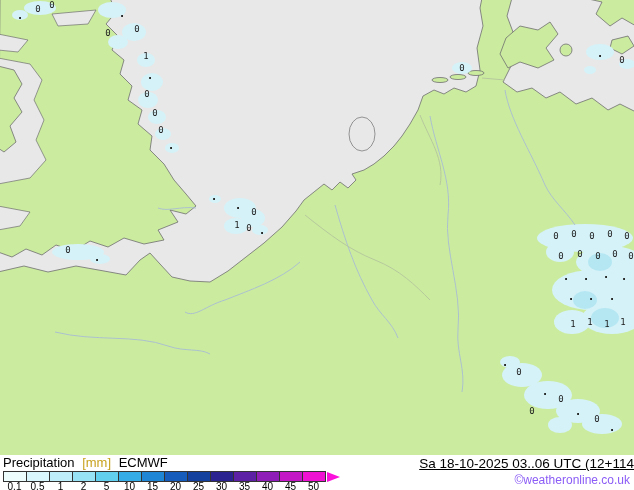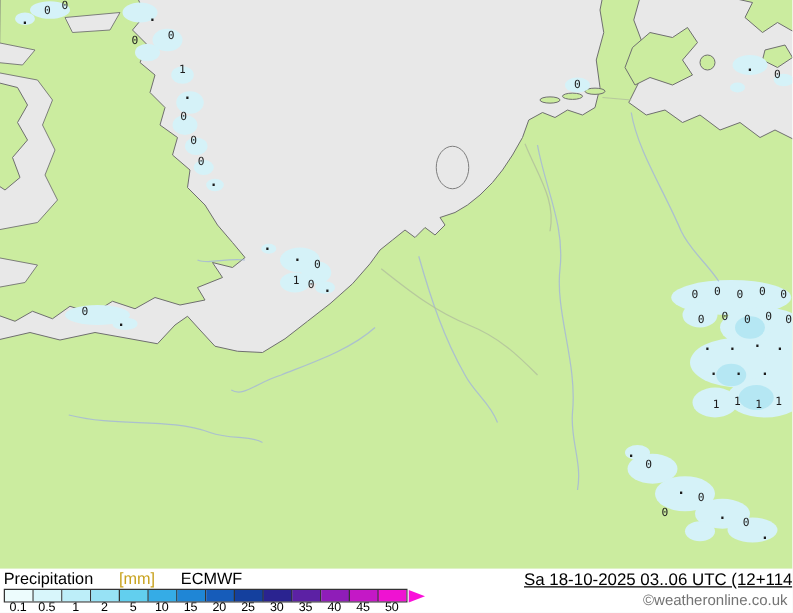--- a/index.html
+++ b/index.html
@@ -15,31 +15,31 @@
   .sea{fill:var(--sea,#e8e8e8);}
   .land{fill:var(--land,#cbec9f);stroke:var(--coast,#6f6f6f);stroke-width:.8;}
   .seafill{fill:var(--sea,#e8e8e8);stroke:var(--coast,#6f6f6f);stroke-width:.7;}
   .p1{fill:var(--precip_light,#d5f2f8);}
   .p2{fill:var(--precip_mid,#b5e7f3);}
   .river{fill:none;stroke:var(--river,#a6b8d6);stroke-width:1;opacity:.85;}
   .border{fill:none;stroke:var(--border,#b4c49c);stroke-width:1;opacity:.9;}
 
   .legend{position:absolute;top:455px;left:0;width:634px;height:35px;background:#fff;}
   .legend-title{position:absolute;left:3px;top:0;font-size:13px;color:#000;white-space:nowrap;}
-  .legend-title .unit{margin:0 17px;}
+  .legend-title .unit{margin:0 4px;}
   .scale-row{position:absolute;left:3px;top:16px;display:flex;align-items:center;}
   .swatches{display:flex;border:1px solid #333;}
   .swatch{width:22px;height:9px;border-right:1px solid #333;}
   .swatch:last-child{border-right:none;}
   .arrow{width:0;height:0;border-top:5px solid transparent;border-bottom:5px solid transparent;
          border-left:13px solid #fa10da;margin-left:1px;}
   .scale-labels{position:absolute;left:3px;top:26px;display:flex;font-size:10px;color:#000;}
   .swlabel{width:23px;text-align:center;}
   .datetime{position:absolute;right:0;top:1px;font-size:13.5px;color:#000;white-space:nowrap;text-decoration:underline;}
-  .copyright{position:absolute;right:4px;top:18px;font-size:12px;color:#737373;}
+  .copyright{position:absolute;right:4px;top:18px;font-size:12px;color:#8b5cf6;}
 </style>
 </head>
 <body>
 
 <div class="page">
 
   <div class="map">
     <svg width="634" height="455" viewBox="0 0 634 455">
 
       <rect class="sea" x="0" y="0" width="634" height="455"></rect>

